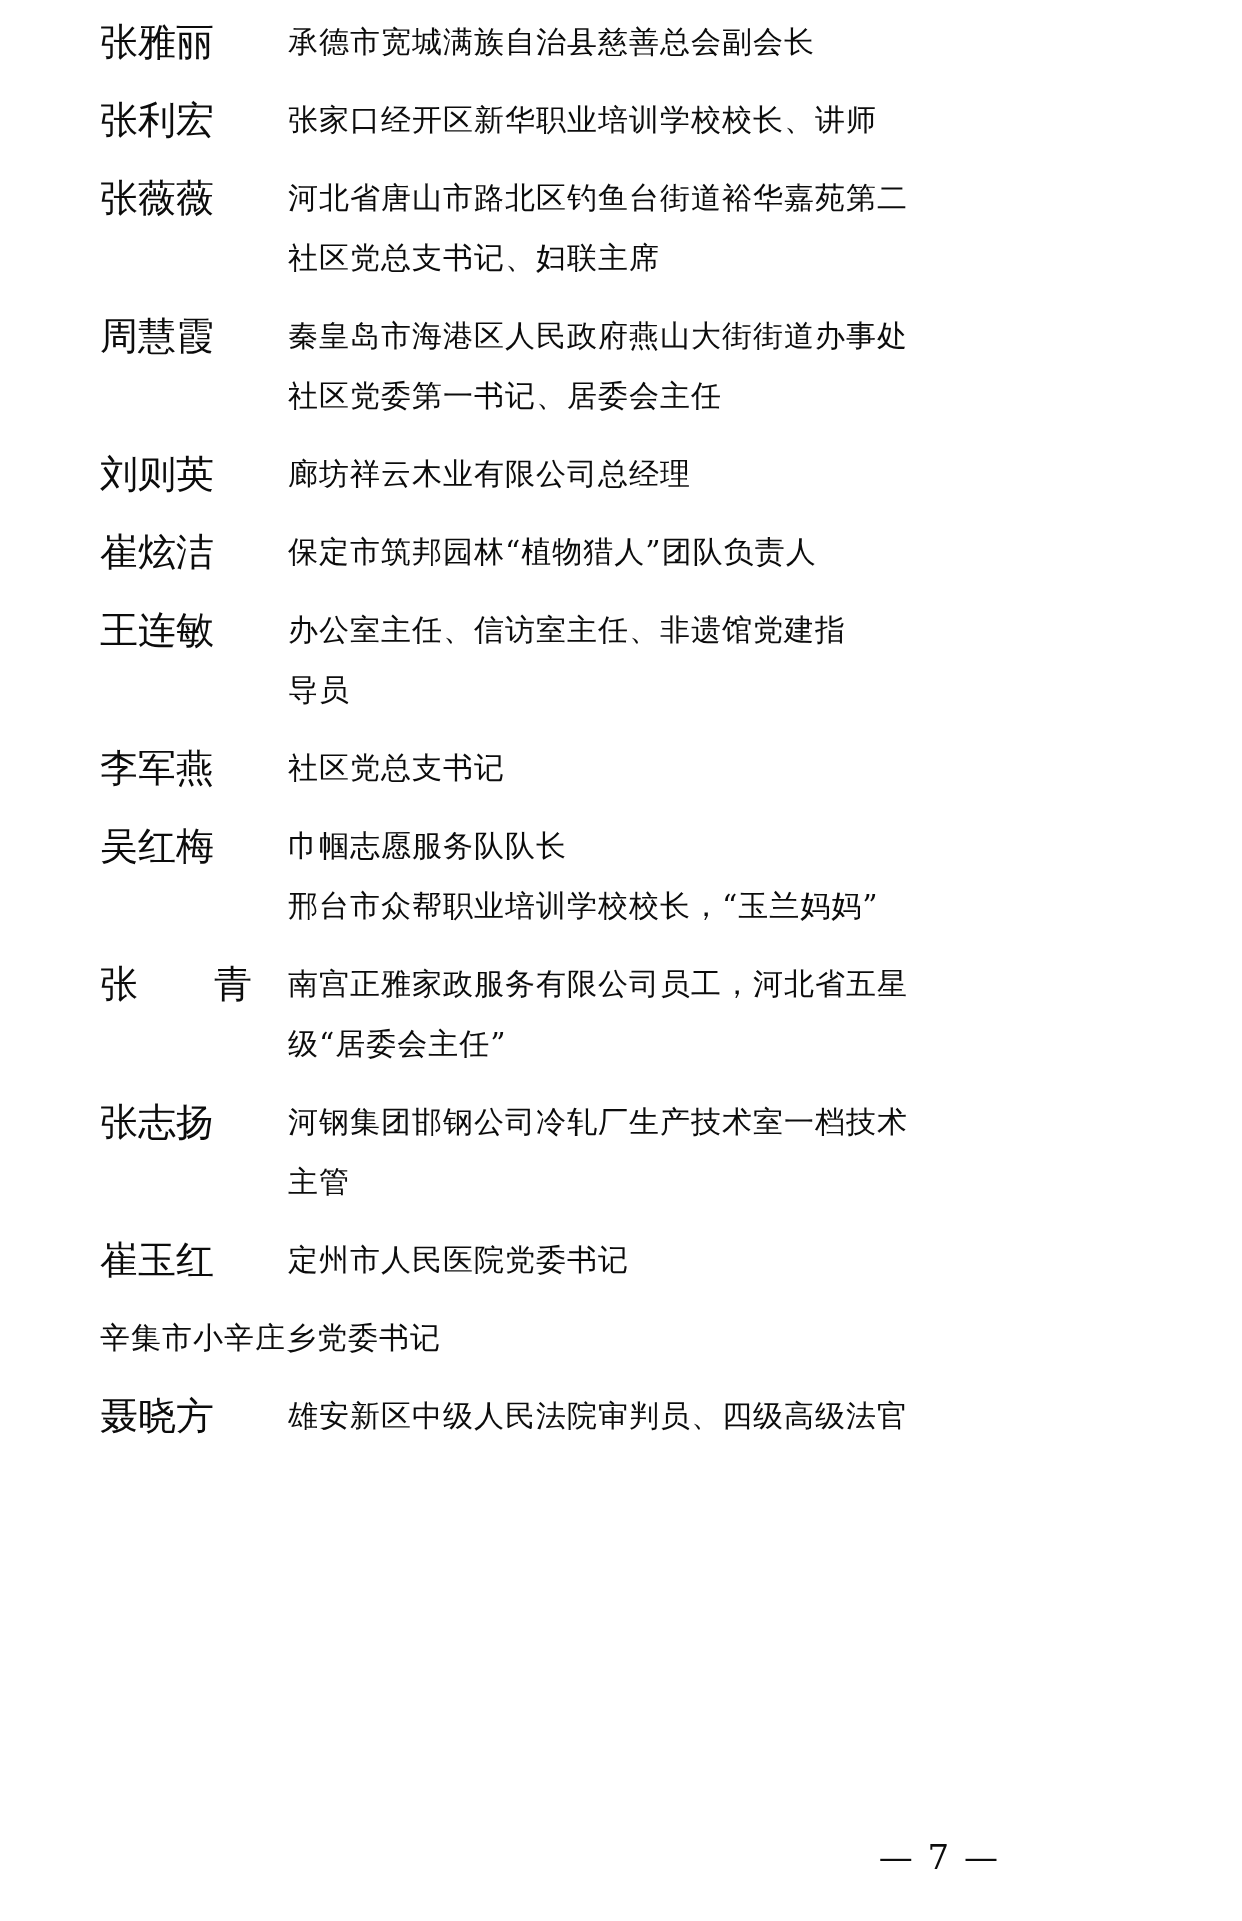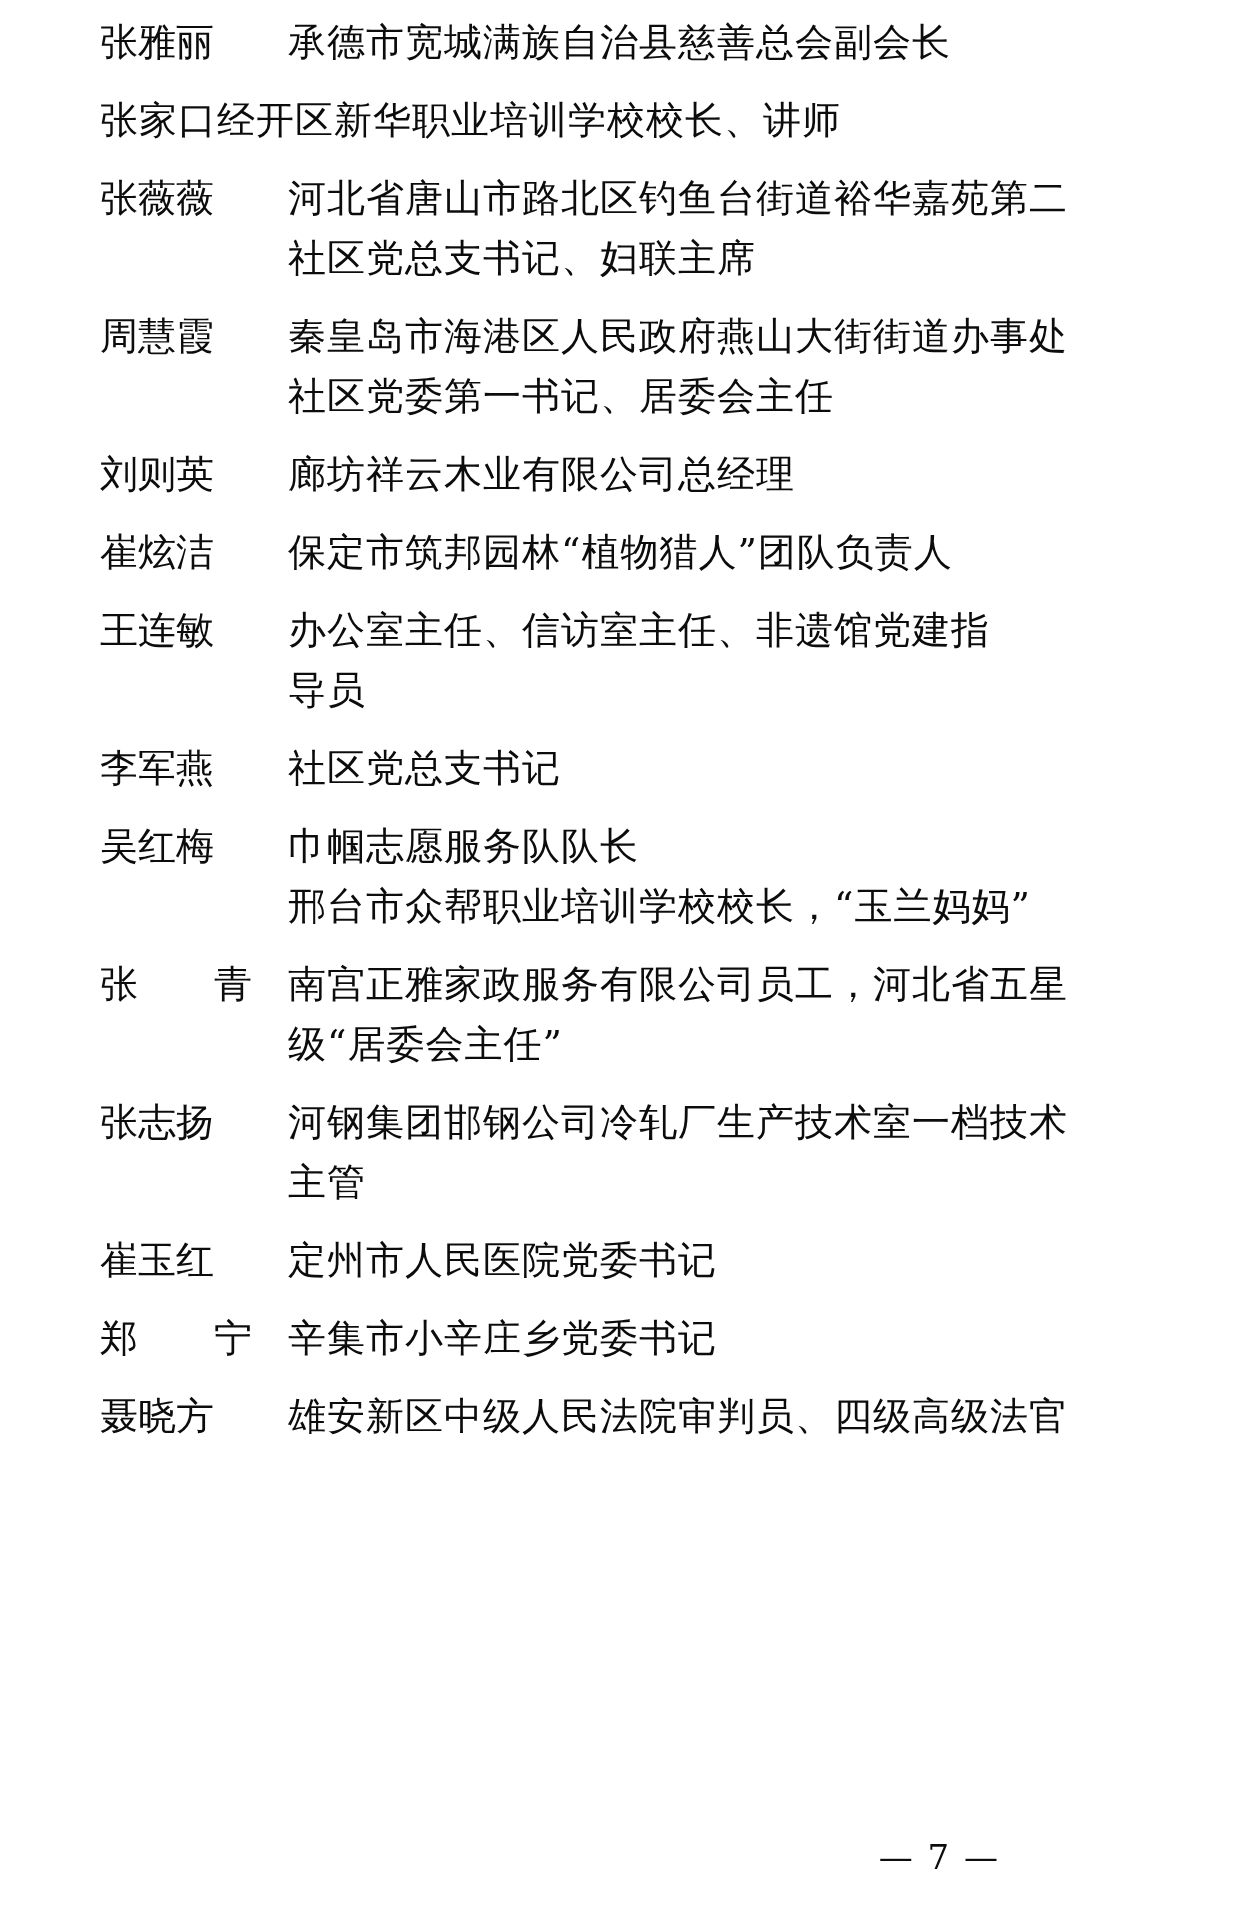--- a/index.html
+++ b/index.html
@@ -32,21 +32,21 @@
     font-size: 38px;
     line-height: 60px;
     letter-spacing: 0px;
     white-space: pre;
   }
   .name.spaced {
     letter-spacing: 0;
   }
   .desc {
     flex: 1 1 auto;
-    font-size: 38px;
+    font-size: 30px;
     line-height: 60px;
     letter-spacing: 1.0px;
     text-align: justify;
     text-justify: inter-character;
     word-break: break-all;
   }
   .desc .line {
     display: block;
     white-space: pre;
   }
@@ -65,20 +65,21 @@
 <div class="page">
 
   <div class="entry">
     <div class="name">张雅丽</div>
     <div class="desc">
       <span class="line">承德市宽城满族自治县慈善总会副会长</span>
     </div>
   </div>
 
   <div class="entry">
+    <div class="name">张利宏</div>
     <div class="desc">
       <span class="line">张家口经开区新华职业培训学校校长、讲师</span>
     </div>
   </div>
 
   <div class="entry">
     <div class="name">张薇薇</div>
     <div class="desc">
       <span class="line">河北省唐山市路北区钓鱼台街道裕华嘉苑第二</span>
       <span class="line">社区党总支书记、妇联主席</span>
@@ -147,21 +148,20 @@
   </div>
 
   <div class="entry">
     <div class="name">崔玉红</div>
     <div class="desc">
       <span class="line">定州市人民医院党委书记</span>
     </div>
   </div>
 
   <div class="entry">
-    <div class="name spaced">郑　　宁</div>
     <div class="desc">
       <span class="line">辛集市小辛庄乡党委书记</span>
     </div>
   </div>
 
   <div class="entry">
     <div class="name">聂晓方</div>
     <div class="desc">
       <span class="line">雄安新区中级人民法院审判员、四级高级法官</span>
     </div>

